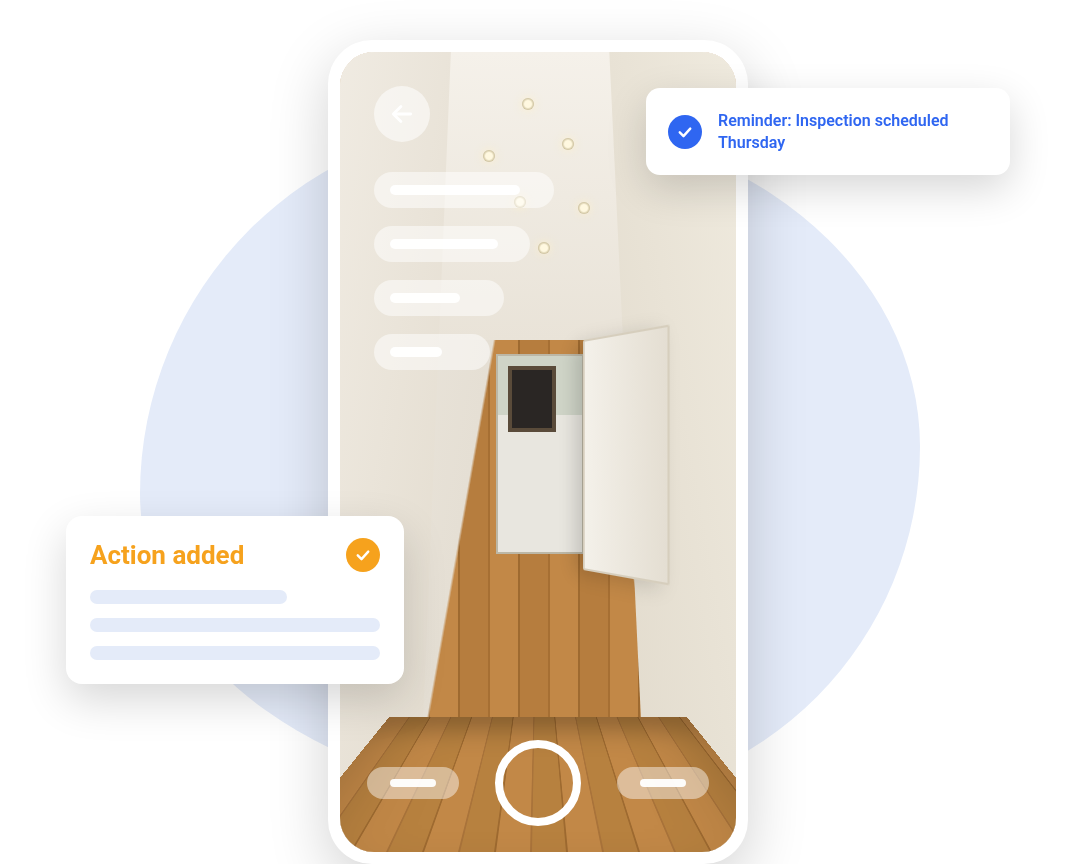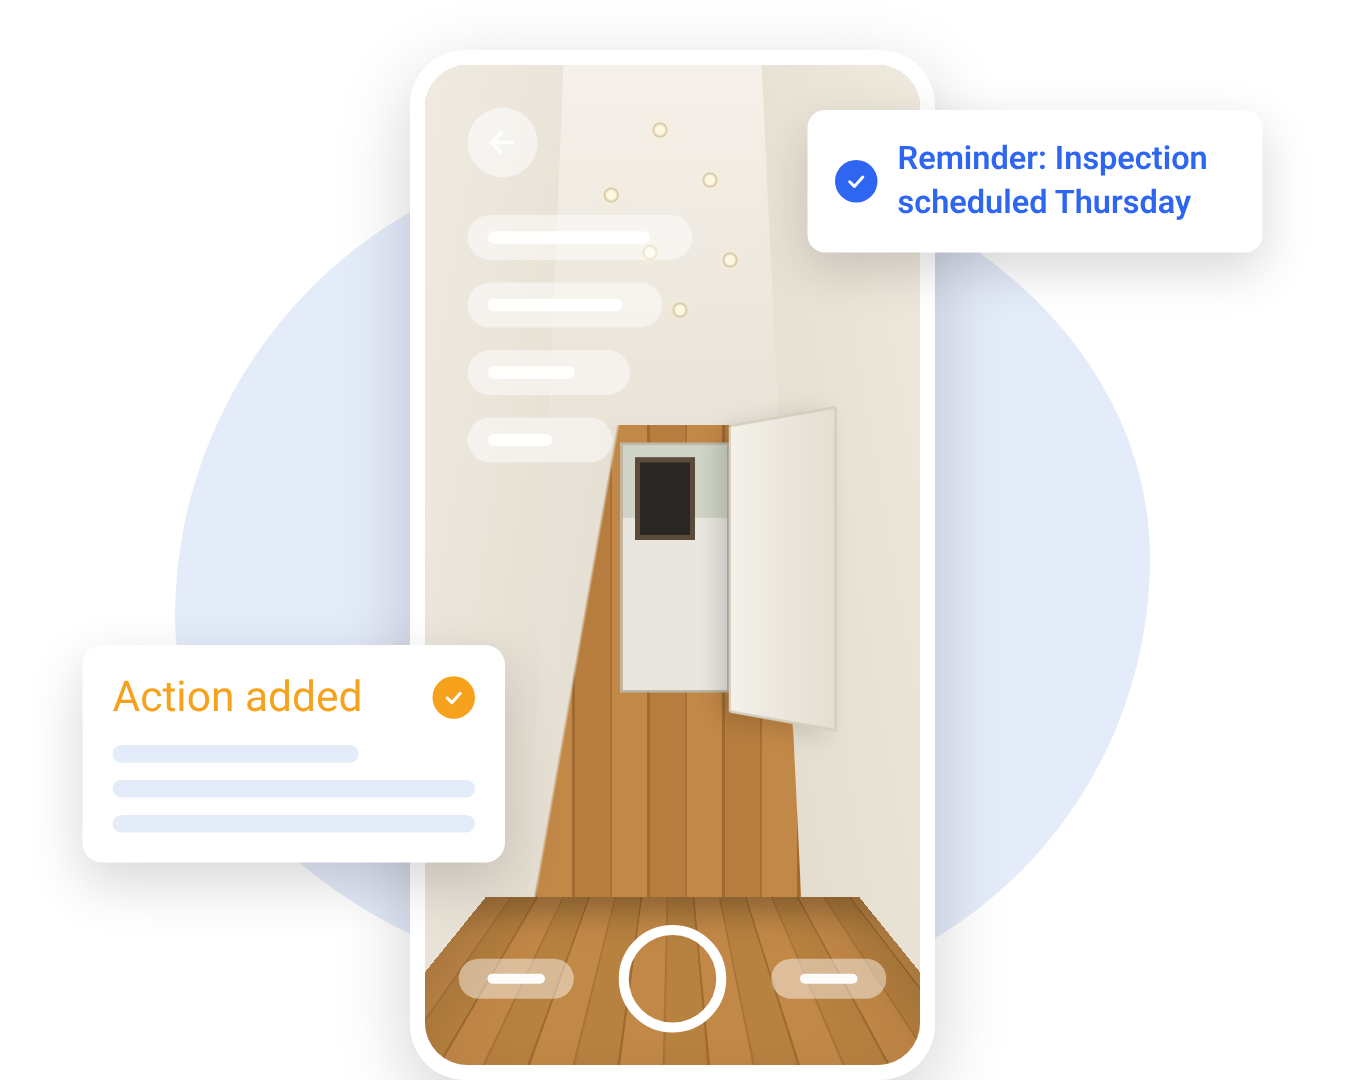--- a/index.html
+++ b/index.html
@@ -177,37 +177,37 @@
   }
   .check-badge{
     width: 34px; height: 34px; border-radius:50%;
     display:flex; align-items:center; justify-content:center;
     flex: 0 0 34px;
   }
   .check-badge.blue{ background:#2f66f1; }
   .check-badge.orange{ background:#f6a21d; }
   .check-badge svg{ width:18px; height:18px; }
   .reminder-text{
-    color:#2f66f1; font-weight:600; font-size: 26px; line-height:1.35;
+    color:#2f66f1; font-weight:600; font-size: 16px; line-height:1.35;
   }
 
   
   .action-card{
     position:absolute; left: 66px; top: 516px;
     width: 338px; background:#fff; border-radius: 16px;
     box-shadow: 0 16px 44px rgba(0,0,0,.16);
     padding: 22px 24px 24px;
     z-index: 4;
   }
   .action-head{
     display:flex; align-items:center; justify-content:space-between;
     margin-bottom: 18px;
   }
   .action-title{
-    color:#f6a21d; font-weight:400; font-size: 34px;
+    color:#f6a21d; font-weight:700; font-size: 26px;
   }
   .placeholder-row{
     height: 14px; border-radius: 7px; background:#e4ebf9;
     margin-bottom: 14px;
   }
   .placeholder-row.short{ width: 68%; }
   .placeholder-row:last-child{ margin-bottom: 0; }
 </style>
 </head>
 <body>

